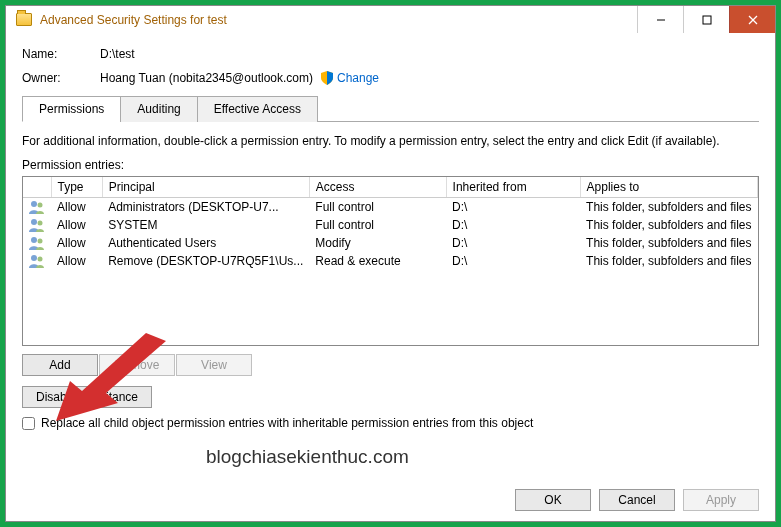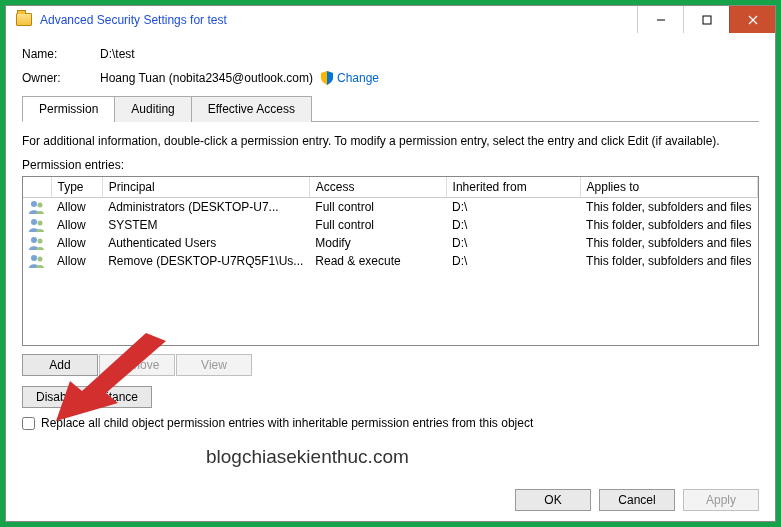--- a/index.html
+++ b/index.html
@@ -36,21 +36,21 @@
 }
 .titlebar .folder-icon::before {
   content: "";
   position: absolute;
   top: -4px; left: 0;
   width: 7px; height: 3px;
   background: #f5c23b;
   border: 1px solid #b8860b;
   border-bottom: none;
 }
-.titlebar .title { flex: 1; color: #1d4ed8; font-size: 12px; }
+.titlebar .title { flex: 1; color: #a16207; font-size: 12px; }
 .win-controls { display: flex; height: 100%; }
 .win-btn {
   width: 46px;
   display: flex;
   align-items: center;
   justify-content: center;
   border-left: 1px solid #ccc;
   font-size: 11px;
   color: #000;
   cursor: default;
@@ -198,21 +198,21 @@
       <span class="shield-icon">
         <svg viewBox="0 0 12 14">
             <path d="M6 0 L12 2 V7 C12 11 6 14 6 14 C6 14 0 11 0 7 V2 Z" fill="#ffb400"></path>
             <path d="M6 0 L12 2 V7 C12 11 6 14 6 14 V0 Z" fill="#0078d4"></path>
           </svg>
       </span>
       <span class="link">Change</span>
     </div>
 
     <div class="tabs">
-      <div class="tab active">Permission</div>
+      <div class="tab active">Permissions</div>
       <div class="tab">Auditing</div>
       <div class="tab">Effective Access</div>
     </div>
 
     <div class="hint">For additional information, double-click a permission entry. To modify a permission entry, select the entry and click Edit (if available).</div>
     <div class="entries-label">Permission entries:</div>
 
     <div class="table-wrap">
       <table>
         <colgroup>

